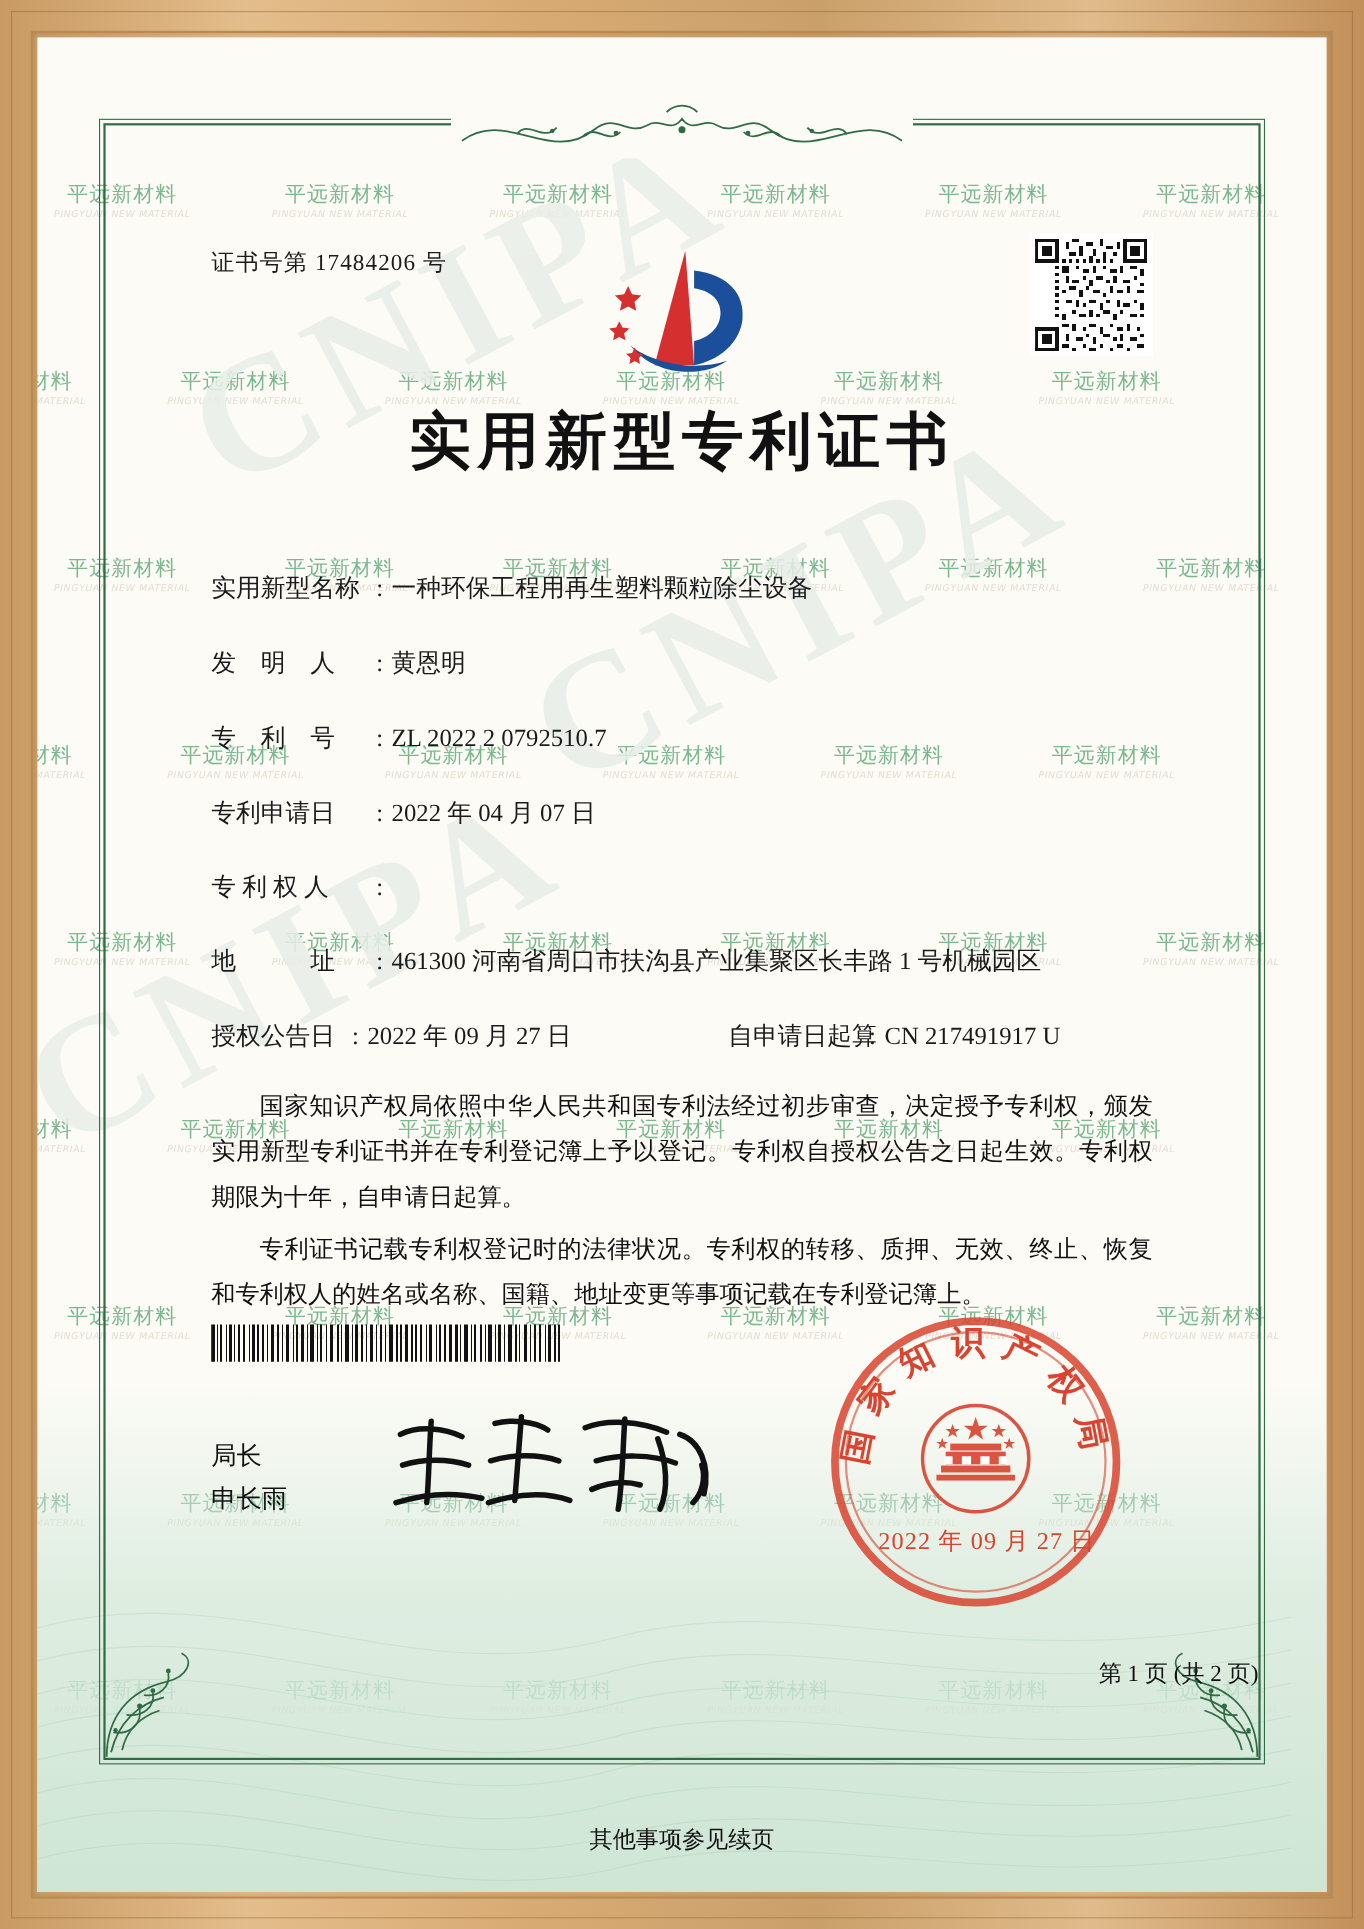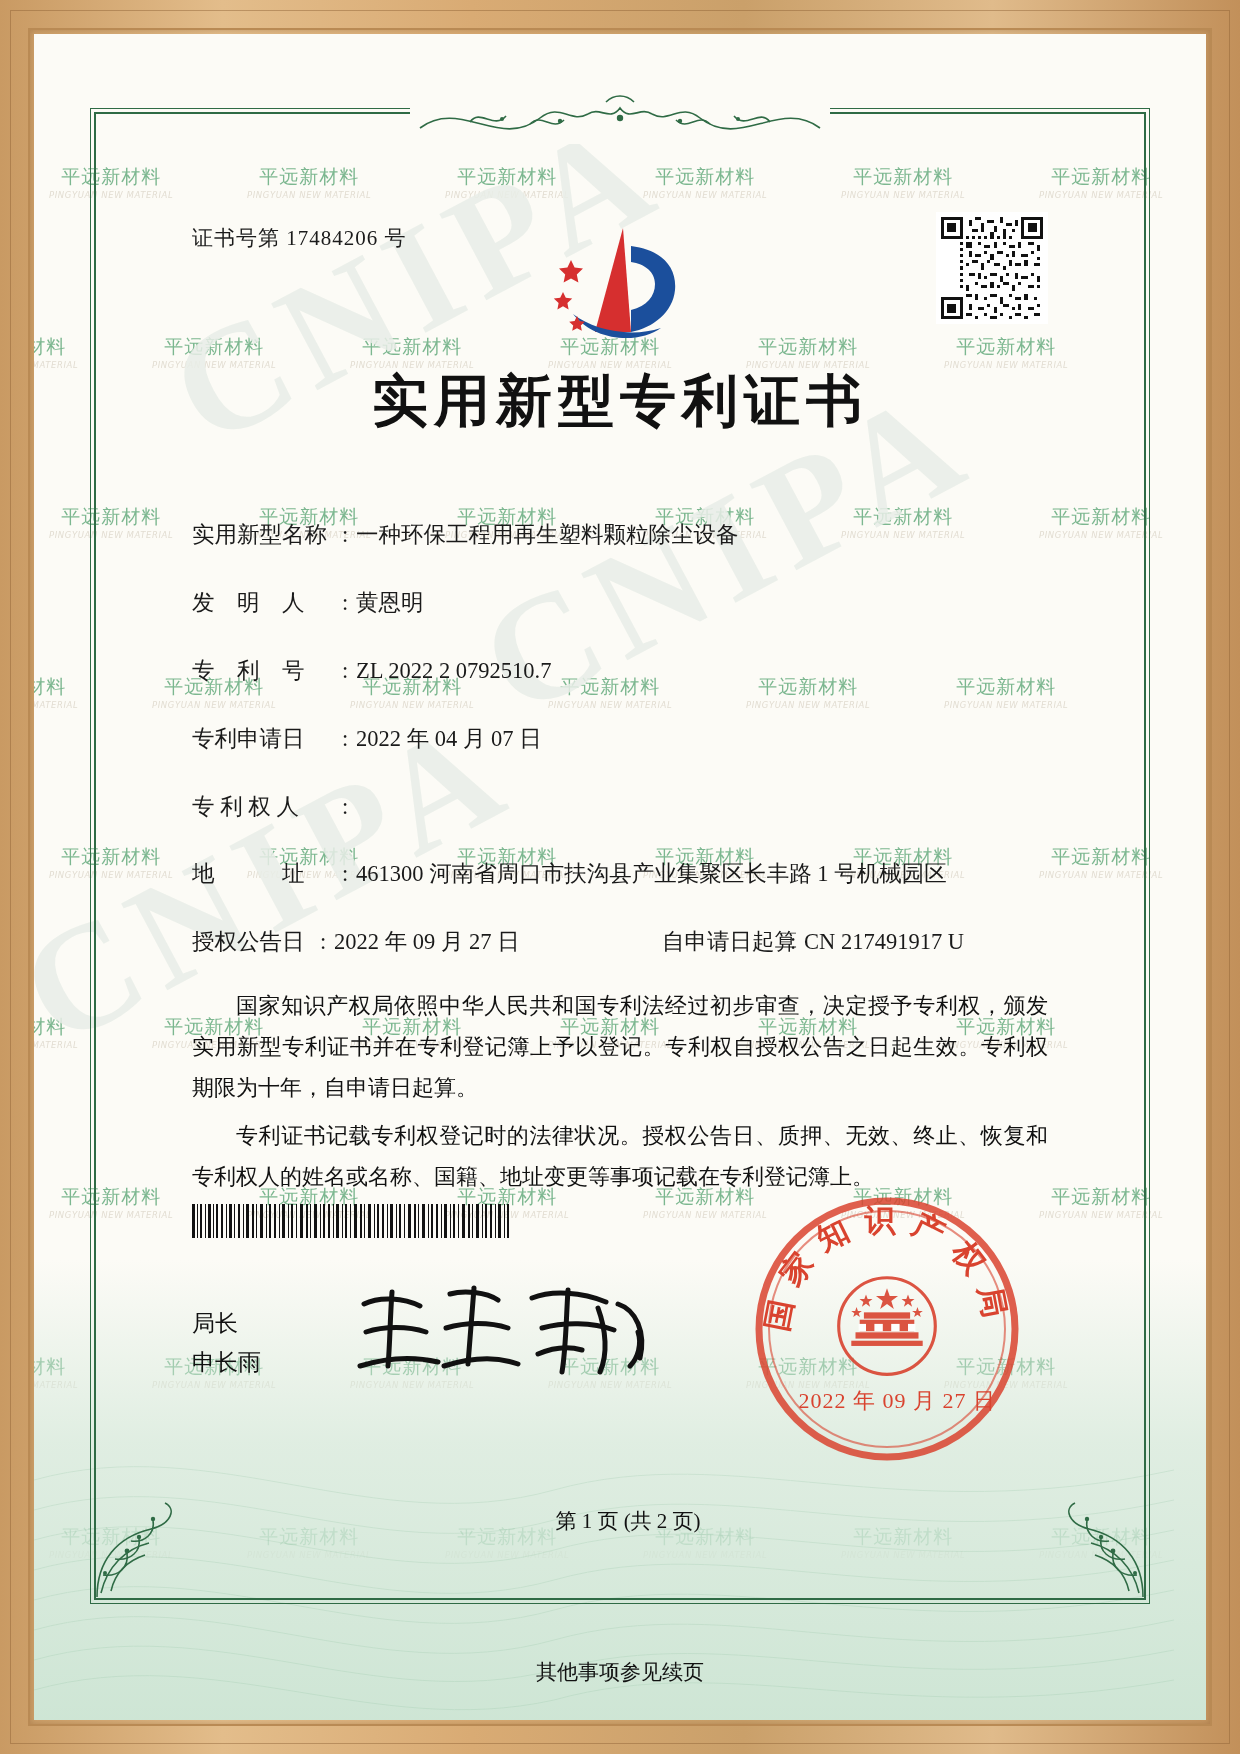--- a/index.html
+++ b/index.html
@@ -197,21 +197,21 @@
     right:148px; top:1272px;
     font-size:22px;
     color:#d9432f;
     font-family:"Liberation Serif","DejaVu Serif",serif;
     letter-spacing:1px;
   }
 
   .page-no{
     position:absolute;
     left:0; right:0; top:1393px;
-    text-align:center;
+    text-align:right;
     font-size:21px;
     font-family:"Liberation Serif","DejaVu Serif",serif;
     color:#111;
     padding-left:16px;
   }
 
   .footnote{
     position:absolute;
     left:0; right:0; bottom:34px;
     text-align:center;
@@ -728,21 +728,21 @@
             <span class="pub-right">
               <span class="f-label" style="width:128px;flex:0 0 128px;">自申请日起算</span>
               <span class="f-colon">:</span>
               <span>CN 217491917 U</span>
             </span>
           </div>
         </div>
 
         <div class="paragraphs">
           <p>国家知识产权局依照中华人民共和国专利法经过初步审查，决定授予专利权，颁发实用新型专利证书并在专利登记簿上予以登记。专利权自授权公告之日起生效。专利权期限为十年，自申请日起算。</p>
-          <p>专利证书记载专利权登记时的法律状况。授权公告日、质押、无效、终止、恢复和专利权人的姓名或名称、国籍、地址变更等事项记载在专利登记簿上。</p>
+          <p>专利证书记载专利权登记时的法律状况。专利权的转移、质押、无效、终止、恢复和专利权人的姓名或名称、国籍、地址变更等事项记载在专利登记簿上。</p>
         </div>
       </div>
 
       <div class="barcode">
         <svg width="330" height="34" viewBox="0 0 330 34" shape-rendering="crispEdges">
           <g fill="#111">
             <rect x="0" y="0" width="3" height="34"></rect>
               <rect x="5" y="0" width="1" height="34"></rect>
             <rect x="8" y="0" width="2" height="34"></rect>
               <rect x="13" y="0" width="1" height="34"></rect>

